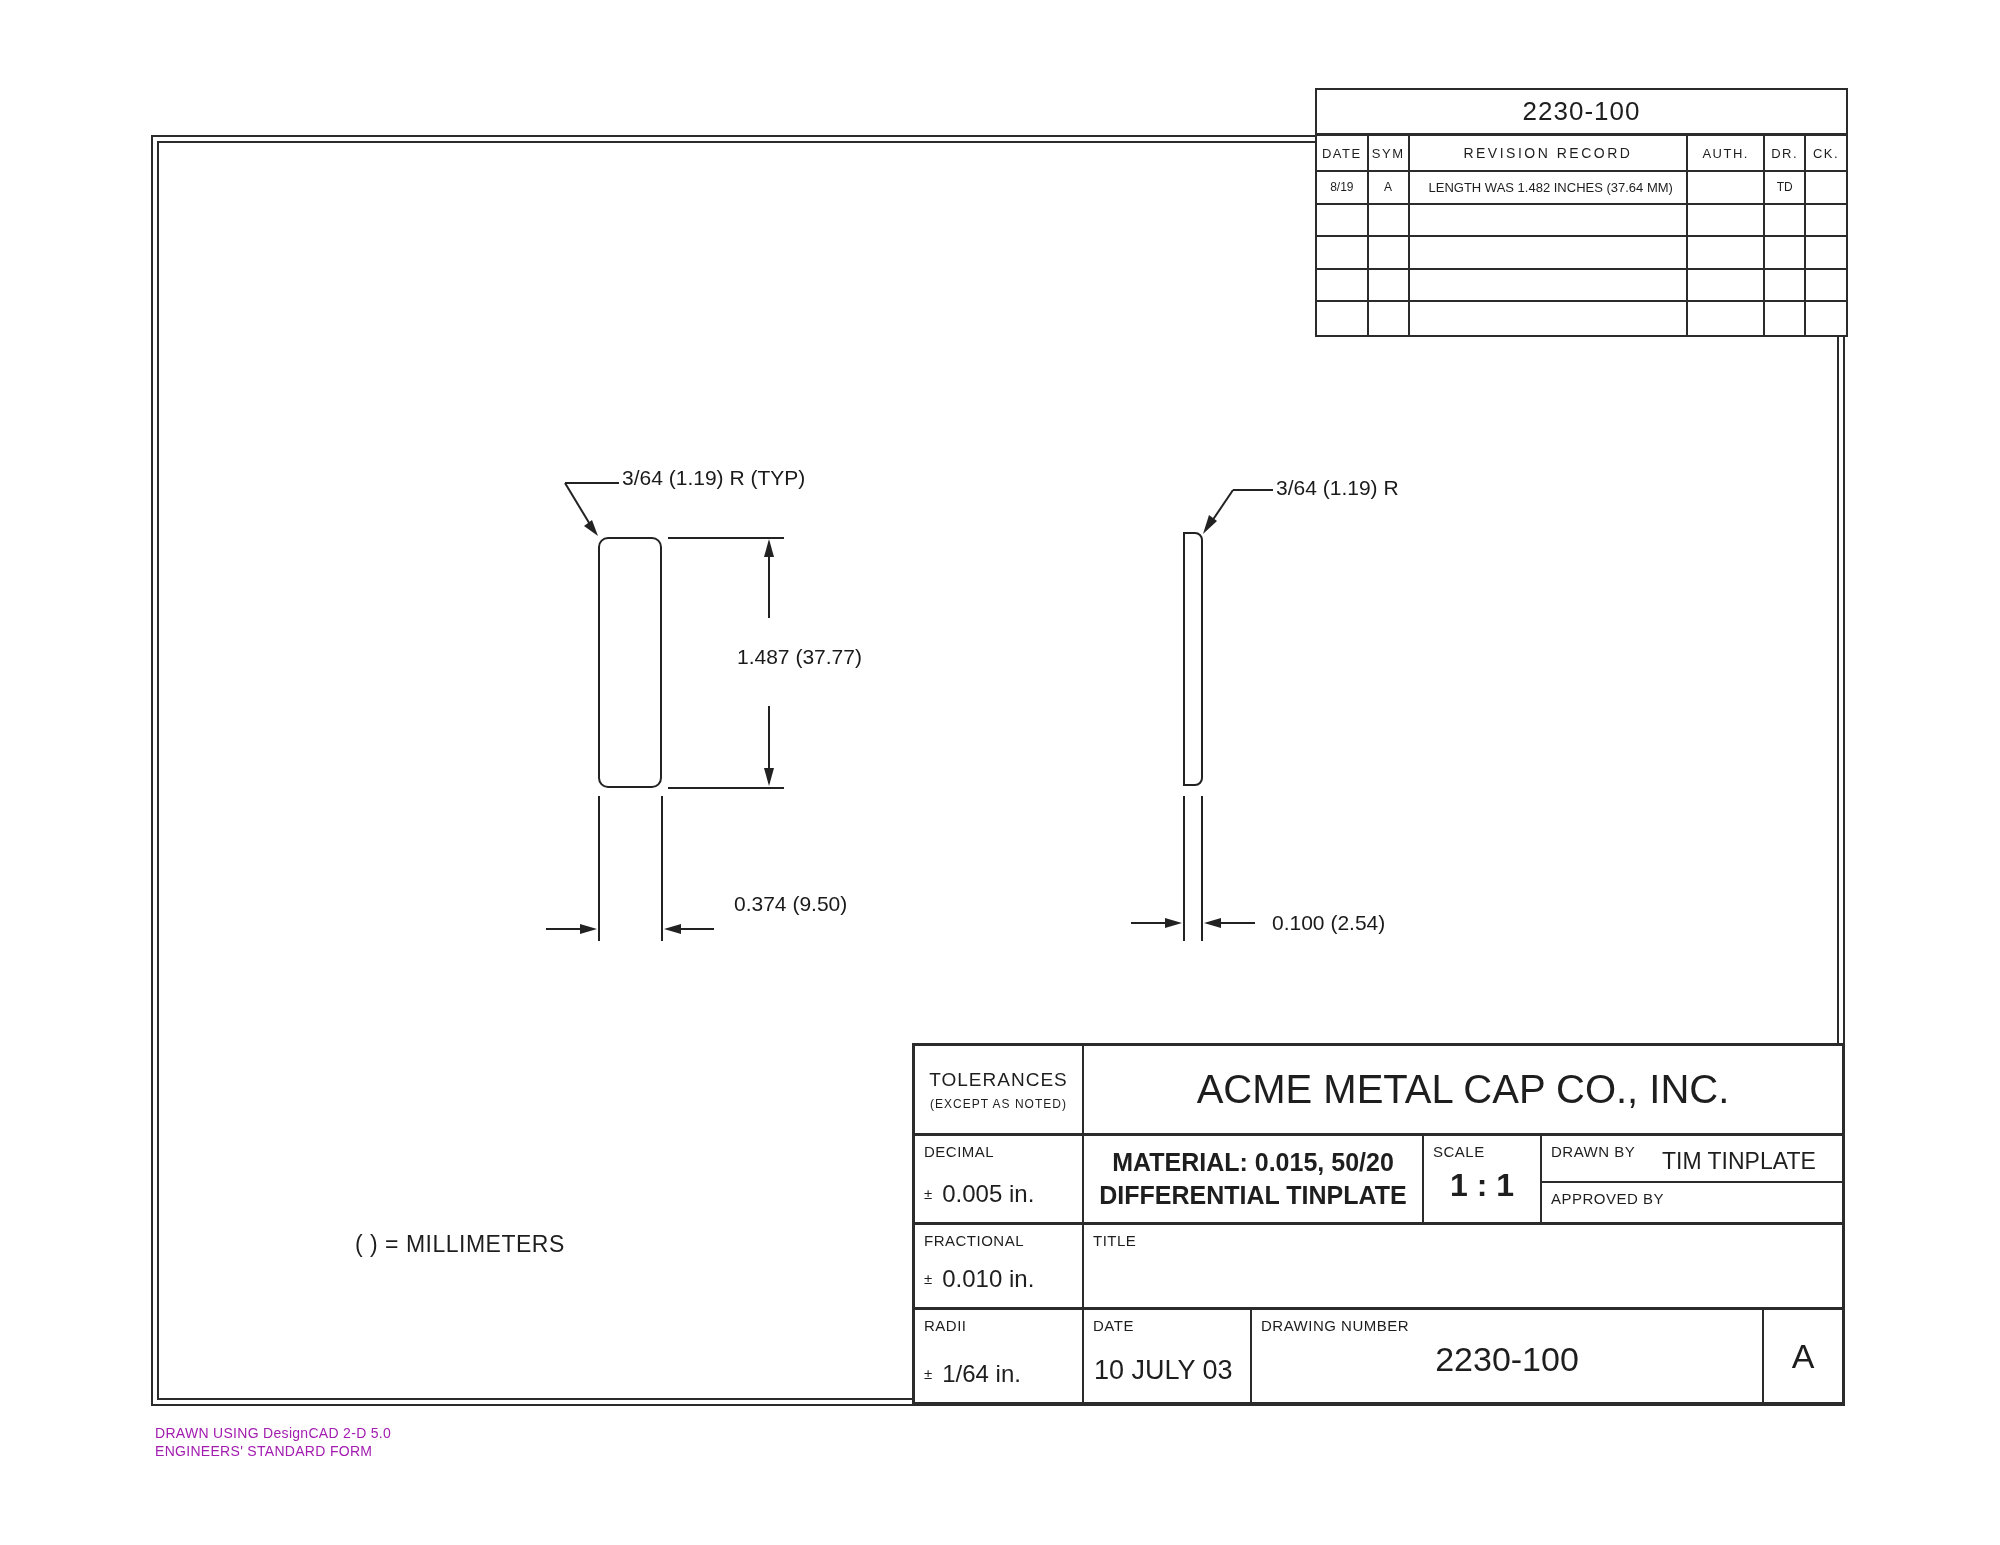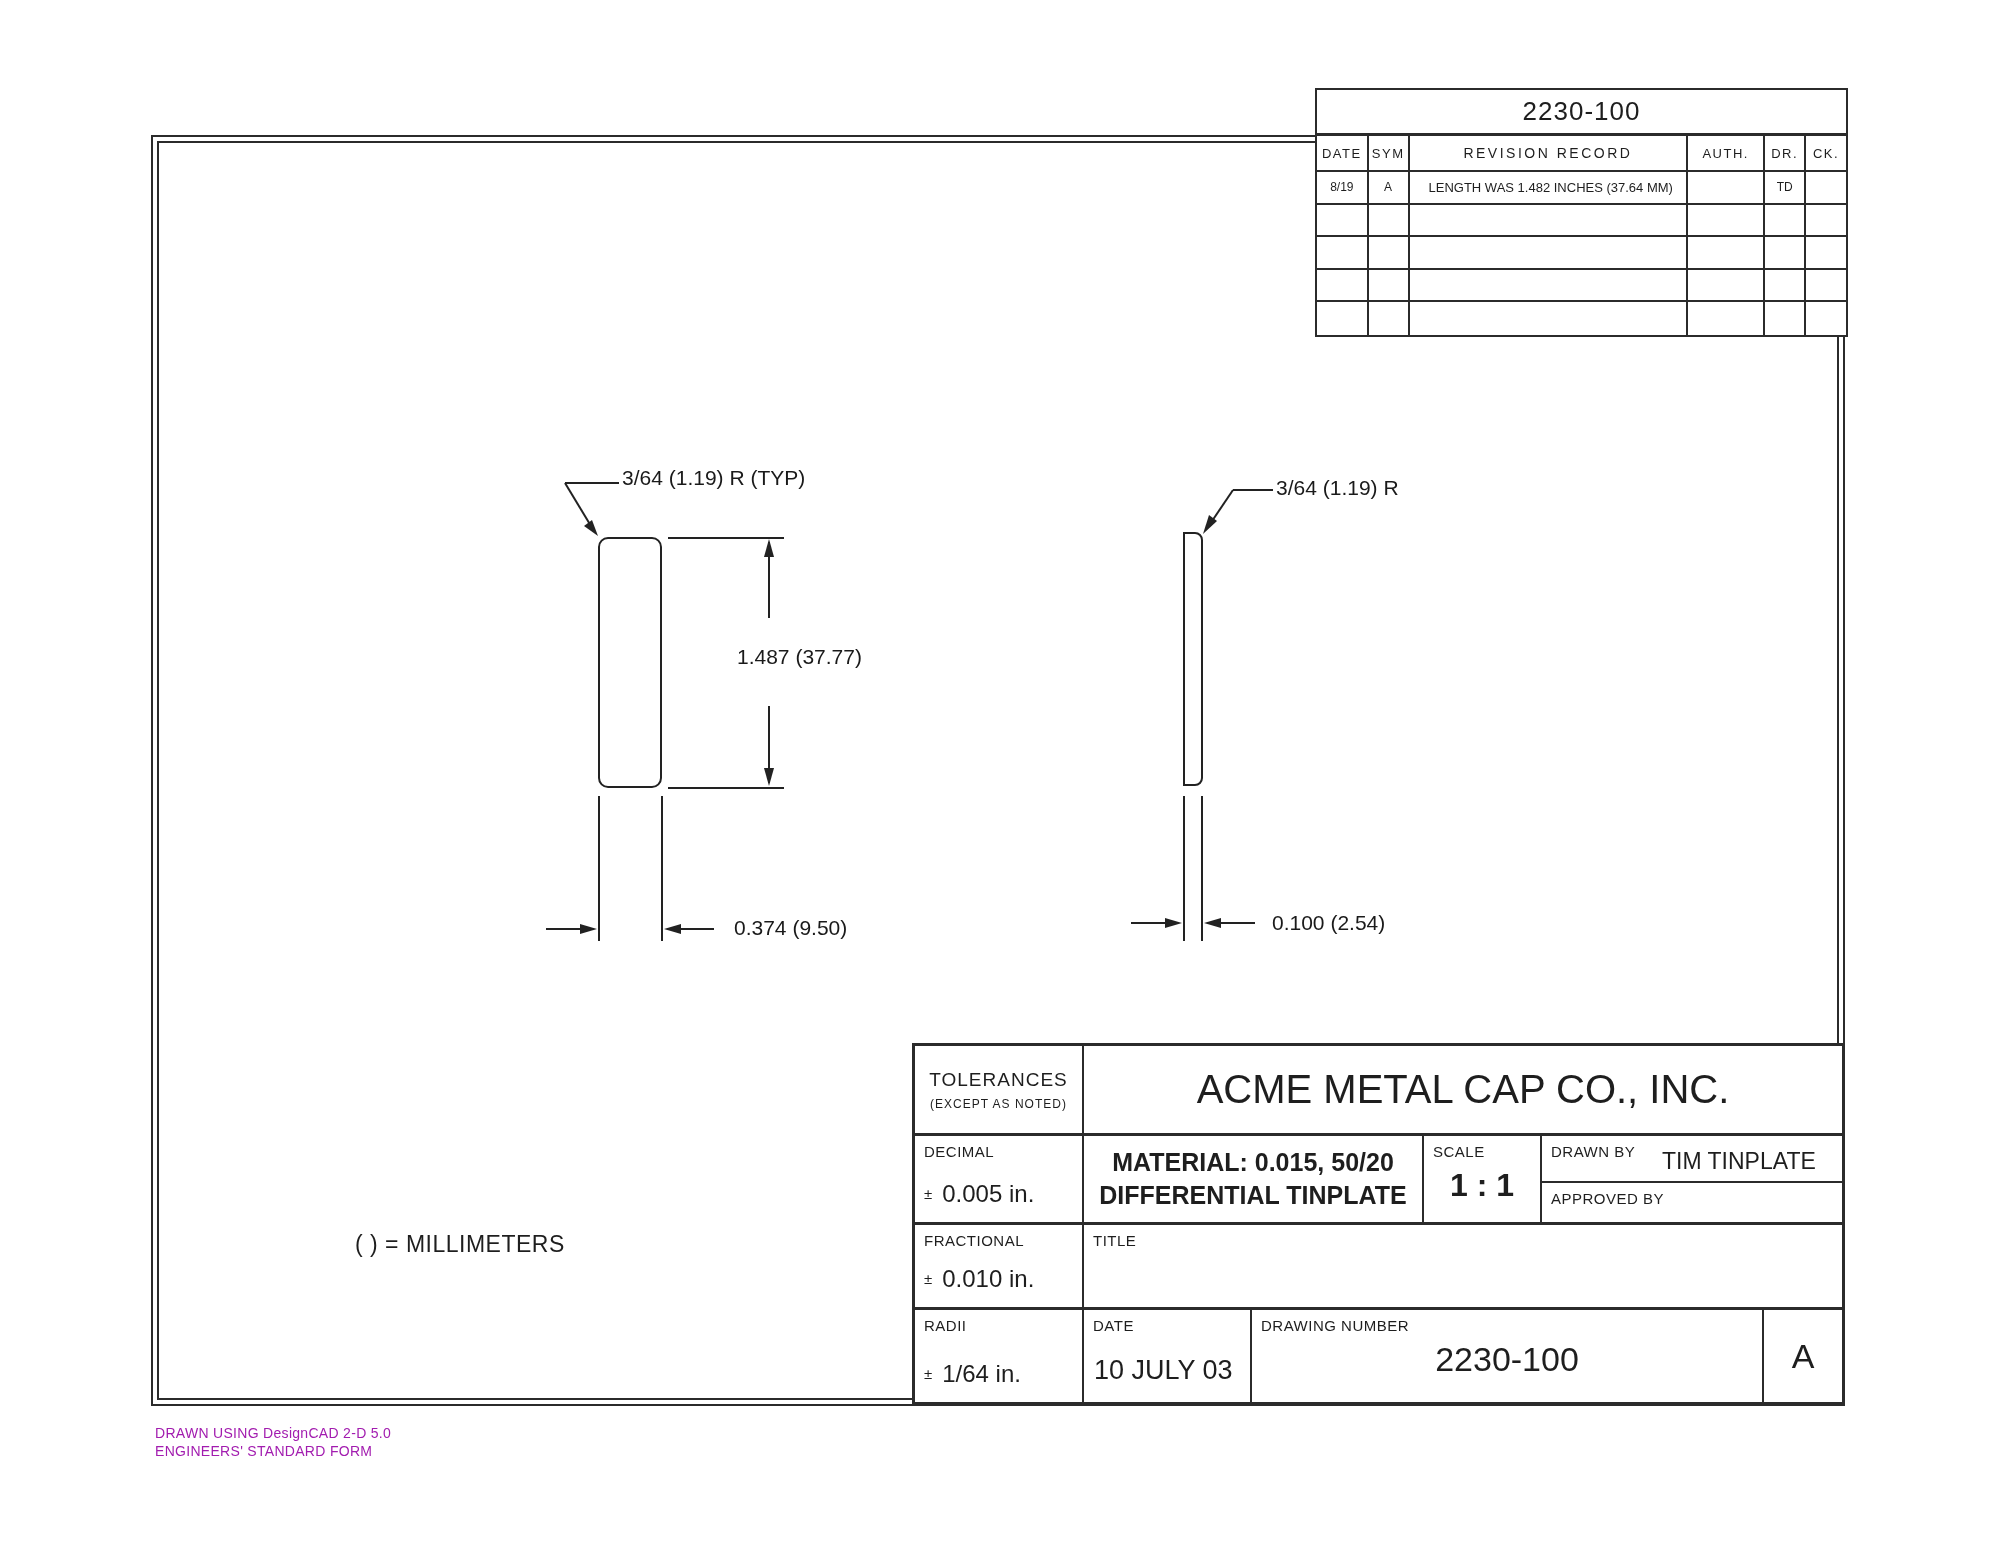--- a/index.html
+++ b/index.html
@@ -123,21 +123,21 @@
     </g>
     <g fill="#222" stroke="none">
       <polygon points="1203,534 1217,521 1209,515"></polygon>
       <polygon points="1182,923 1165,918 1165,928"></polygon>
       <polygon points="1204,923 1221,918 1221,928"></polygon>
     </g>
   </svg>
 
   <div class="dim" style="left:622px; top:466px;">3/64 (1.19) R (TYP)</div>
   <div class="dim" style="left:737px; top:645px;">1.487 (37.77)</div>
-  <div class="dim" style="left:734px; top:916px;">0.374 (9.50)</div>
+  <div class="dim" style="left:734px; top:892px;">0.374 (9.50)</div>
   <div class="dim" style="left:1276px; top:476px;">3/64 (1.19) R</div>
   <div class="dim" style="left:1272px; top:911px;">0.100 (2.54)</div>
 
   <div class="note">( ) = MILLIMETERS</div>
 
   <div class="abs rev-table">
     <div class="rev-title">2230-100</div>
     <div class="rev-row hdr">
       <div class="rc c-date">DATE</div>
       <div class="rc c-sym">SYM</div>

